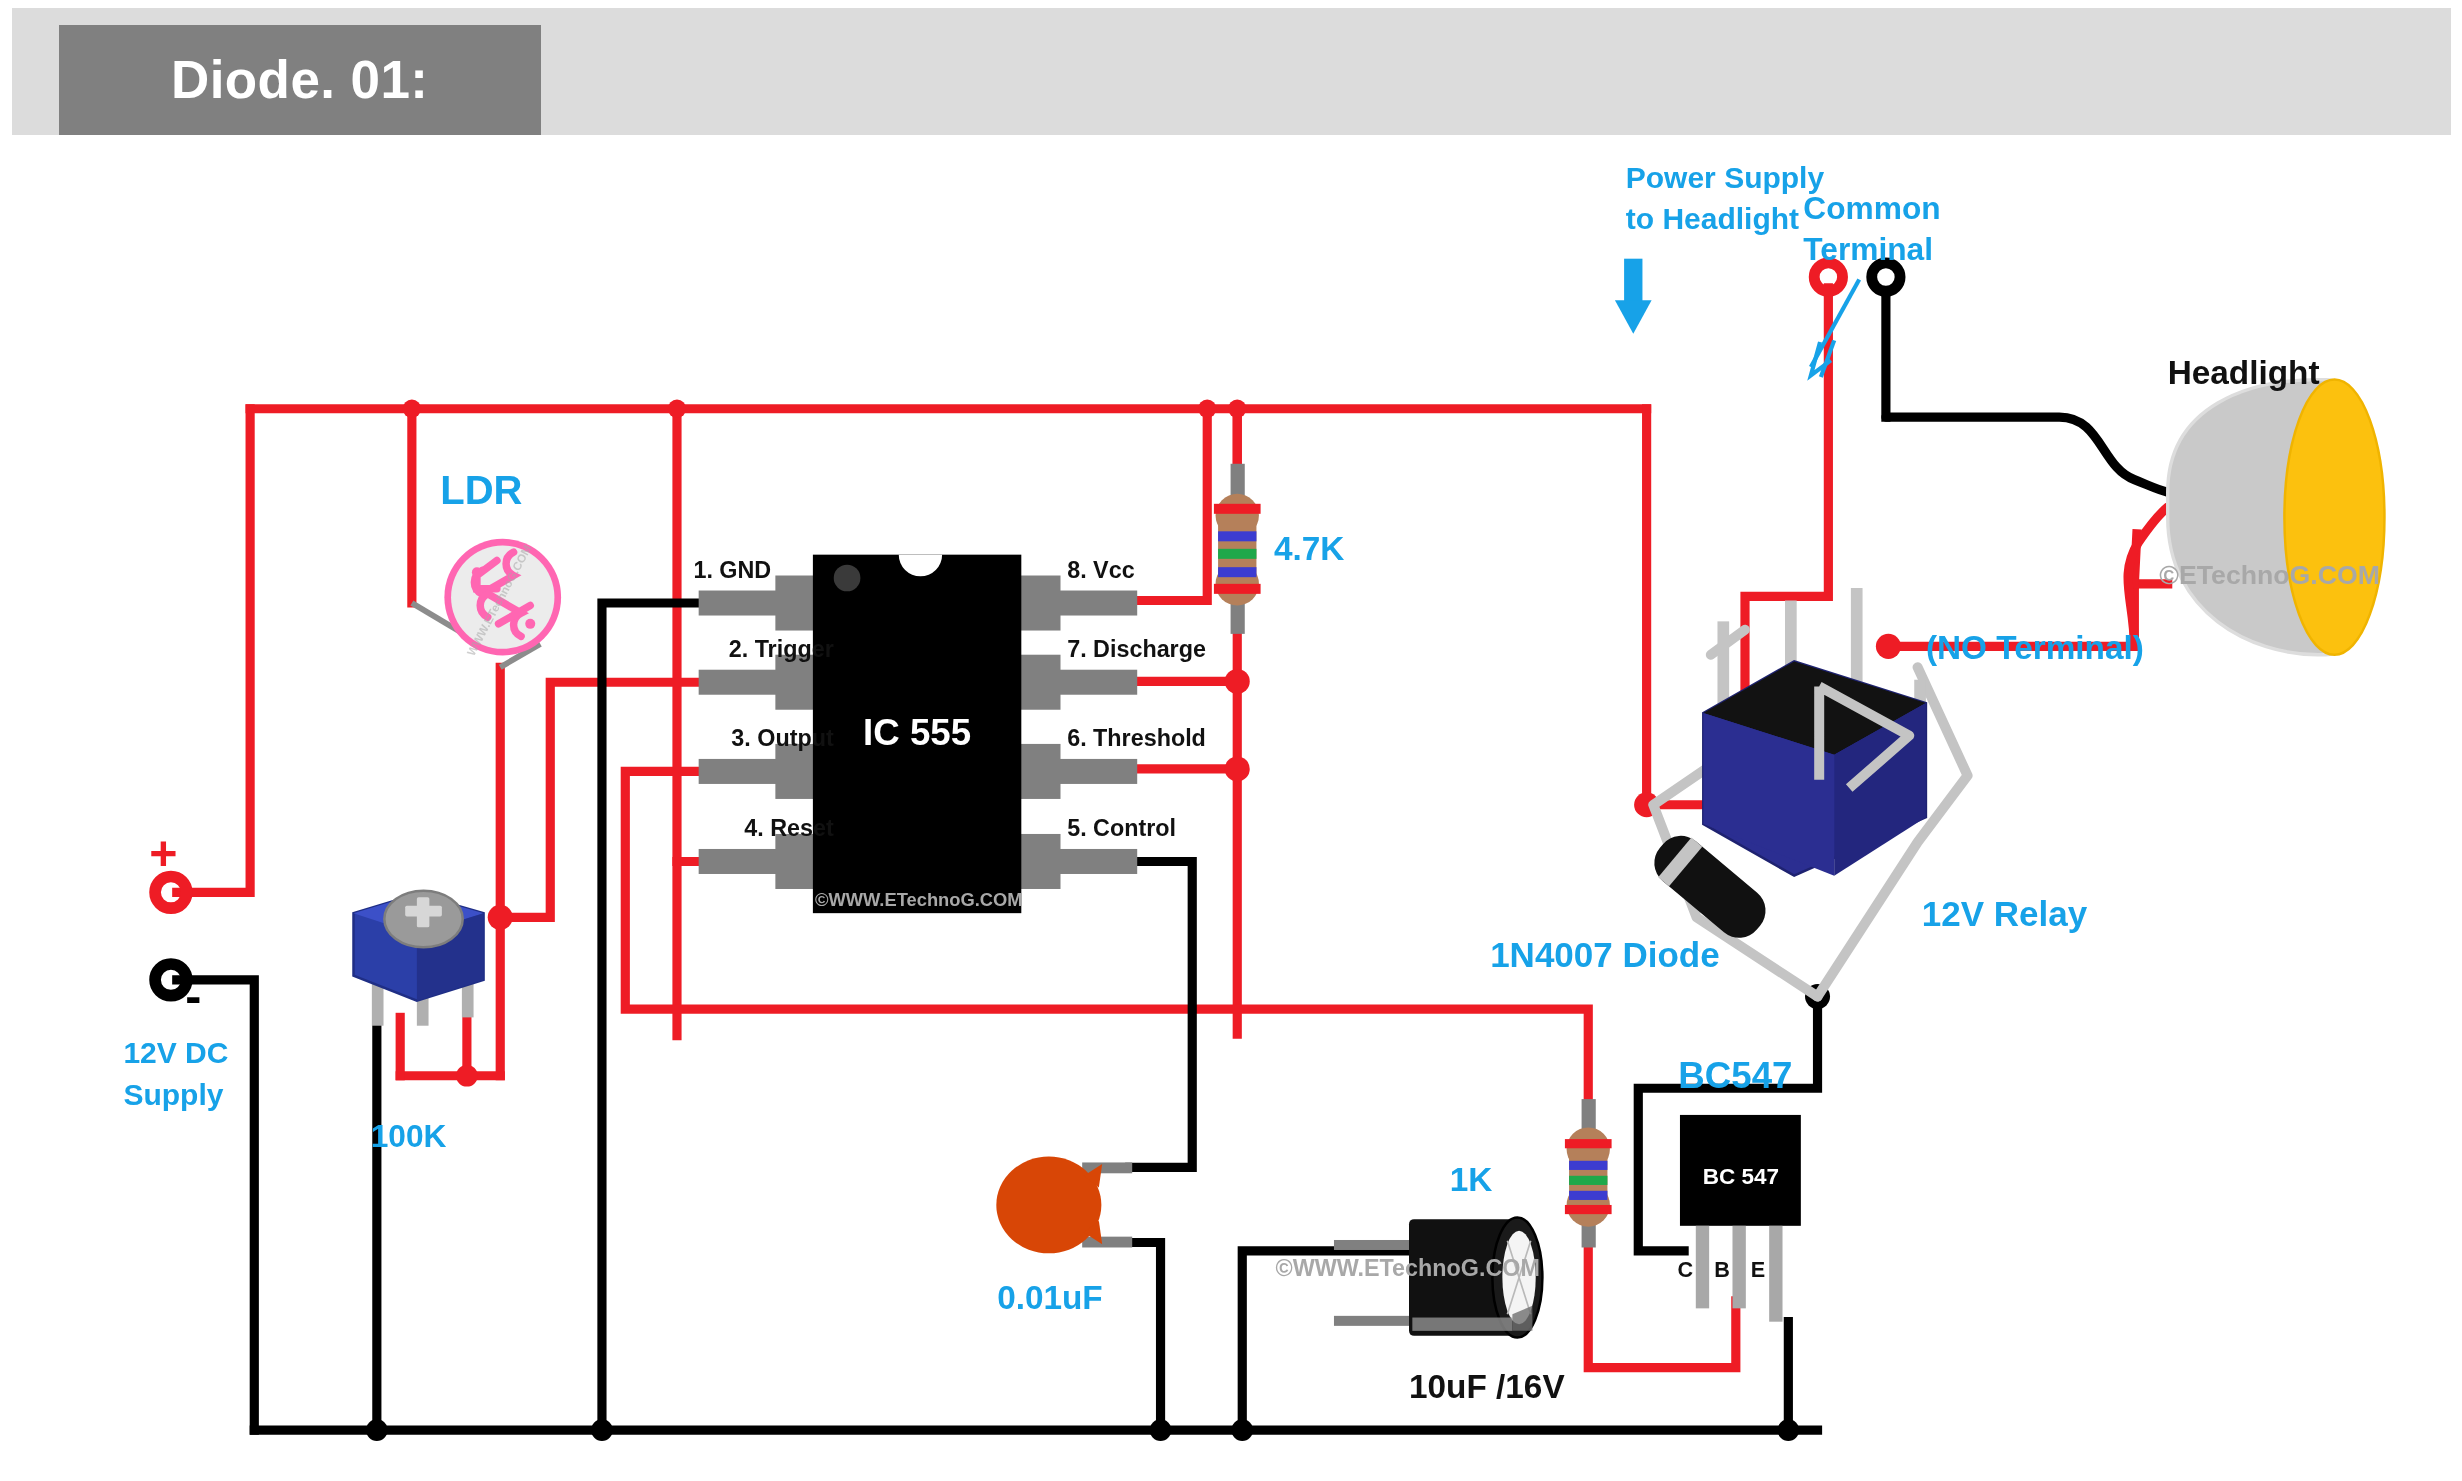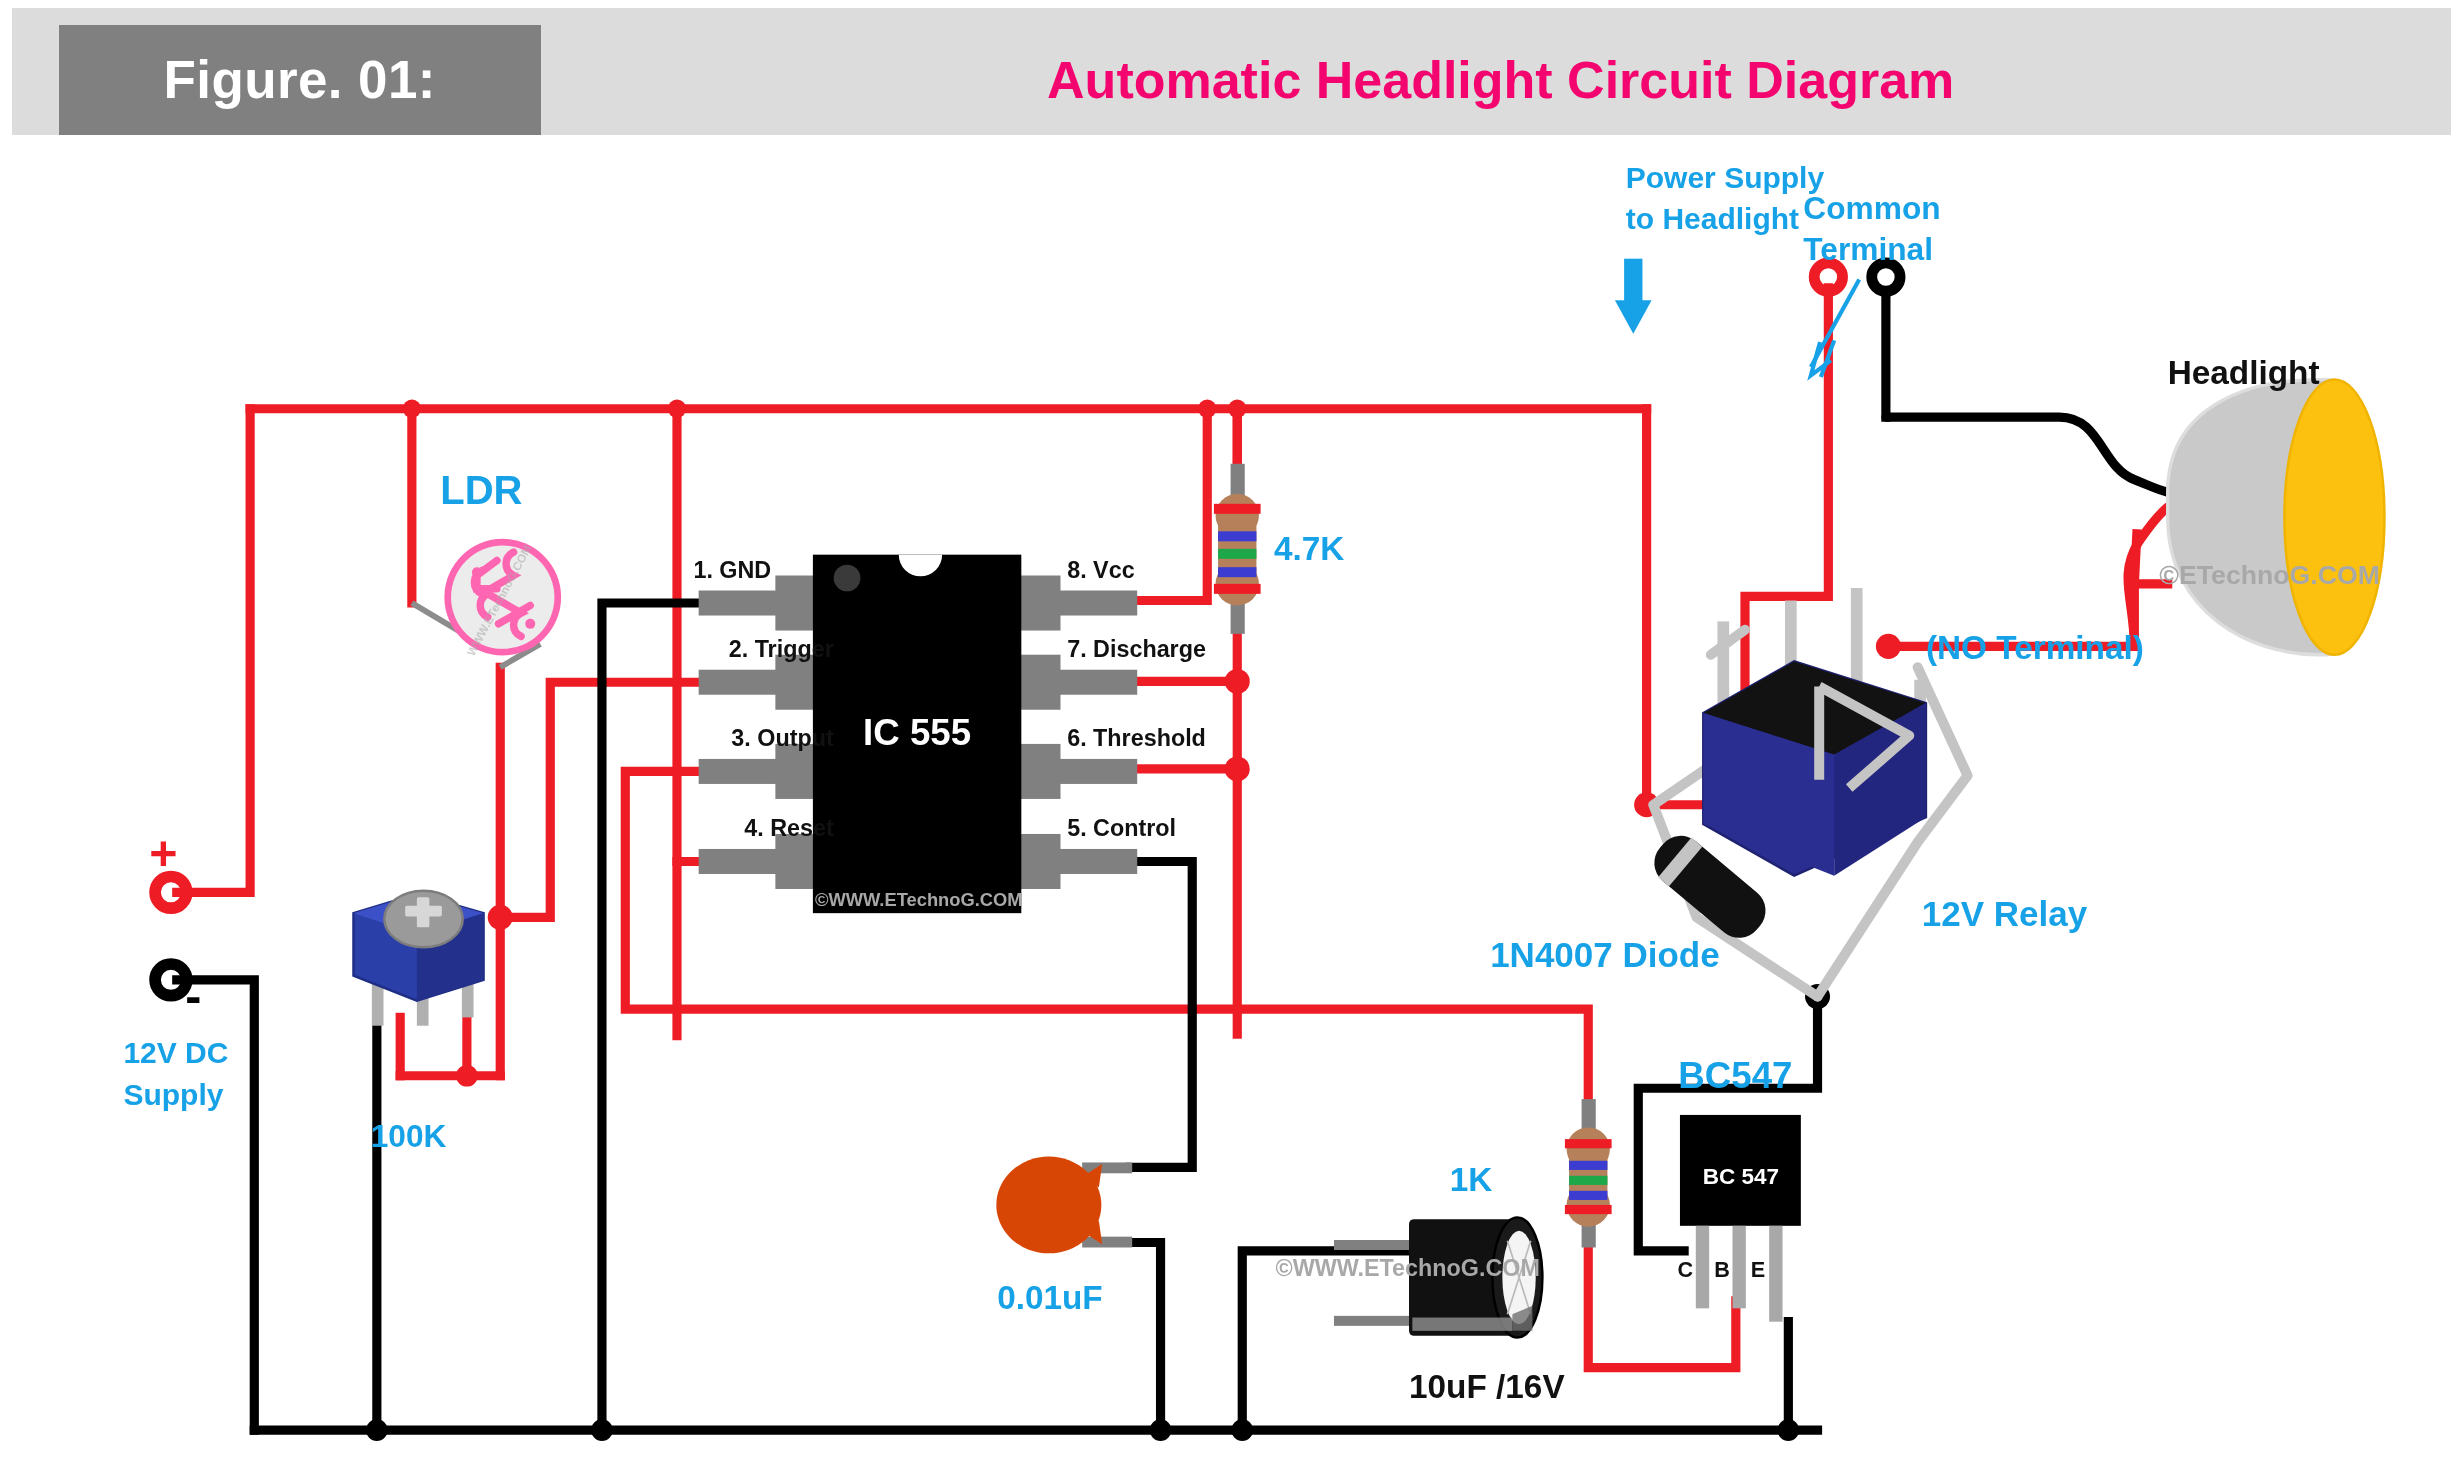--- a/index.html
+++ b/index.html
@@ -35,23 +35,22 @@
   .lbl-wm{fill:#a8a8a8;}
   .lbl-white{fill:#ffffff;}
 </style>
 </head>
 <body>
 
 <div id="page">
 
   <div id="header-bar">
     <div id="figure-box">
-      <span id="figure-label">Figure. 01:</span>
+      <span id="figure-label">Diode. 01:</span>
     </div>
-    <div id="diagram-title">Automatic Headlight Circuit Diagram</div>
   </div>
 
   <svg id="circuit" viewBox="0 0 2953 1777">
     <defs>
 
       <linearGradient id="relayTop" x1="0" y1="0" x2="0" y2="1">
         <stop offset="0" stop-color="#3a3fae"></stop>
           <stop offset="1" stop-color="#2b2e91"></stop>
       </linearGradient>
     </defs>

